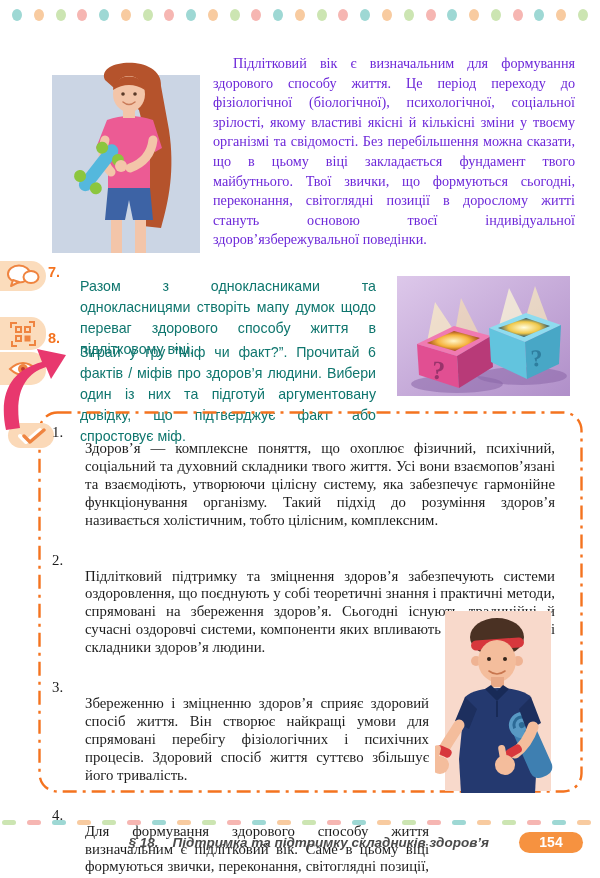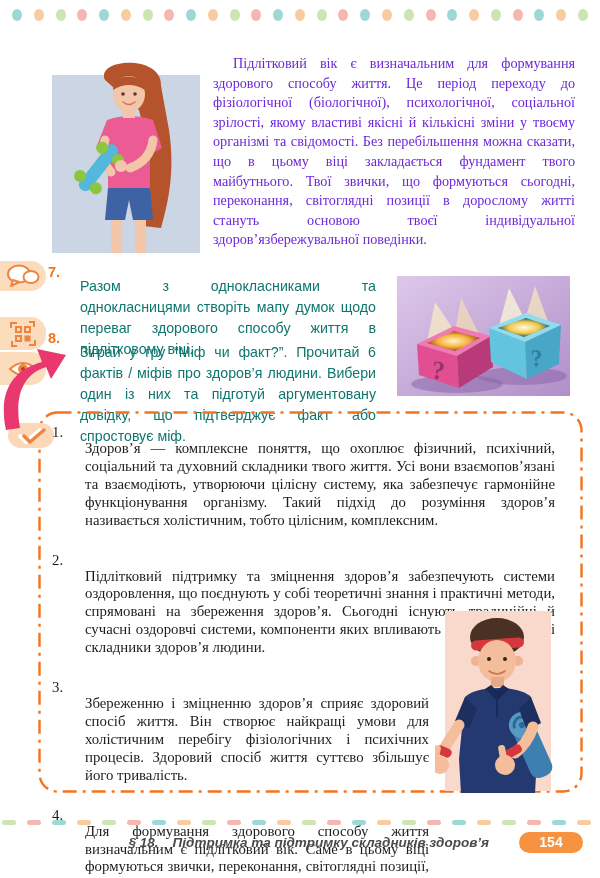--- a/index.html
+++ b/index.html
@@ -212,21 +212,21 @@
     <div class="s-item">
       <span class="s-num">1.</span>
       <p class="s-text">Здоров’я — комплексне поняття, що охоплює фізичний, психічний, соціальний та духовний складники твого життя. Усі вони взаємопов’язані та взаємодіють, утворюючи цілісну систему, яка забезпечує гармонійне функціонування організму. Такий підхід до розуміння здоров’я називається холістичним, тобто цілісним, комплексним.</p>
     </div>
     <div class="s-item">
       <span class="s-num">2.</span>
       <p class="s-text">Підлітковий підтримку та зміцнення здоров’я забезпечують системи оздоровлення, що поєднують у собі теоретичні знання і практичні методи, спрямовані на збереження здоров’я. Сьогодні існують традиційні й сучасні оздоровчі системи, компоненти яких впливають водночас на різні складники здоров’я людини.</p>
     </div>
     <div class="s-item wrap-img">
       <span class="s-num">3.</span>
-      <p class="s-text">Збереженню і зміцненню здоров’я сприяє здоровий спосіб життя. Він створює найкращі умови для холістичним перебігу фізіологічних і психічних процесів. Здоровий спосіб життя суттєво збільшує його тривалість.</p>
+      <p class="s-text">Збереженню і зміцненню здоров’я сприяє здоровий спосіб життя. Він створює найкращі умови для спрямовані перебігу фізіологічних і психічних процесів. Здоровий спосіб життя суттєво збільшує його тривалість.</p>
     </div>
     <div class="s-item wrap-img">
       <span class="s-num">4.</span>
       <p class="s-text">Для формування здорового способу життя визначальним є підлітковий вік. Саме в цьому віці формуються звички, переконання, світоглядні позиції, що можуть стати фундаментом індивідуальної здоров’язбережувальної поведінки.</p>
     </div>
   </div>
 
   <div class="boy-photo">
     <svg width="135" height="185" viewBox="0 0 135 185">
       <rect x="10" y="2" width="106" height="180" fill="#f8d9cb"></rect>

